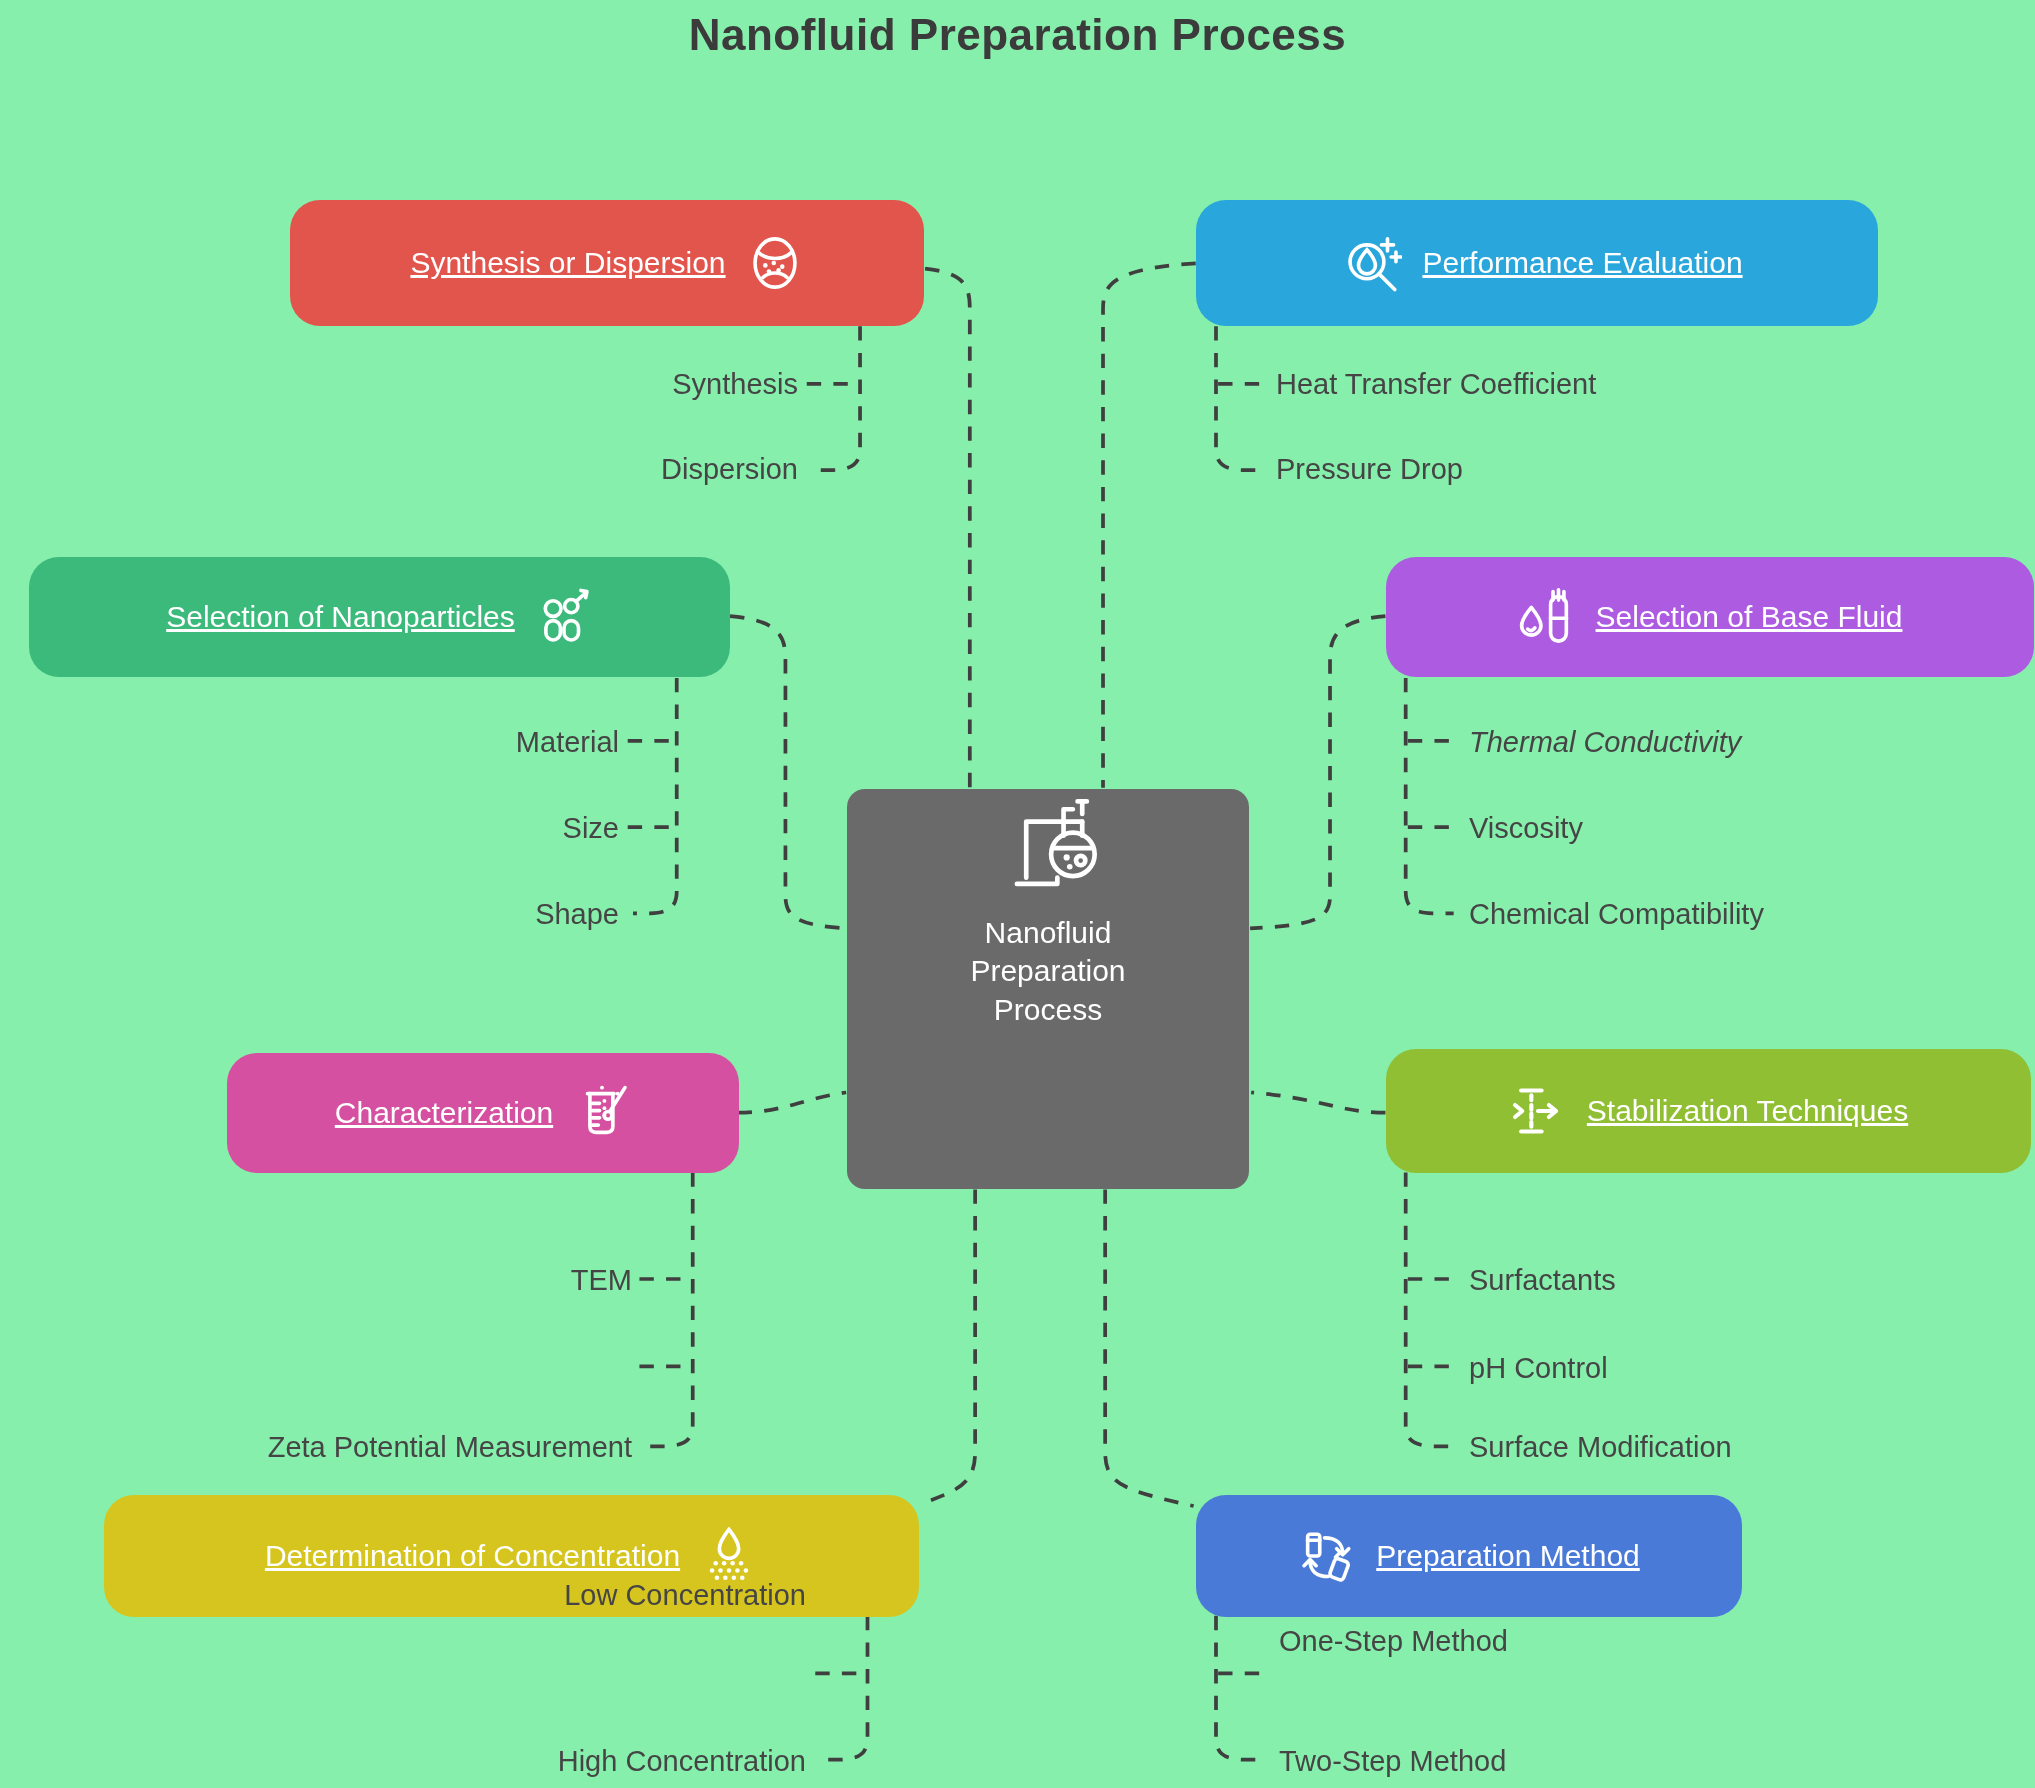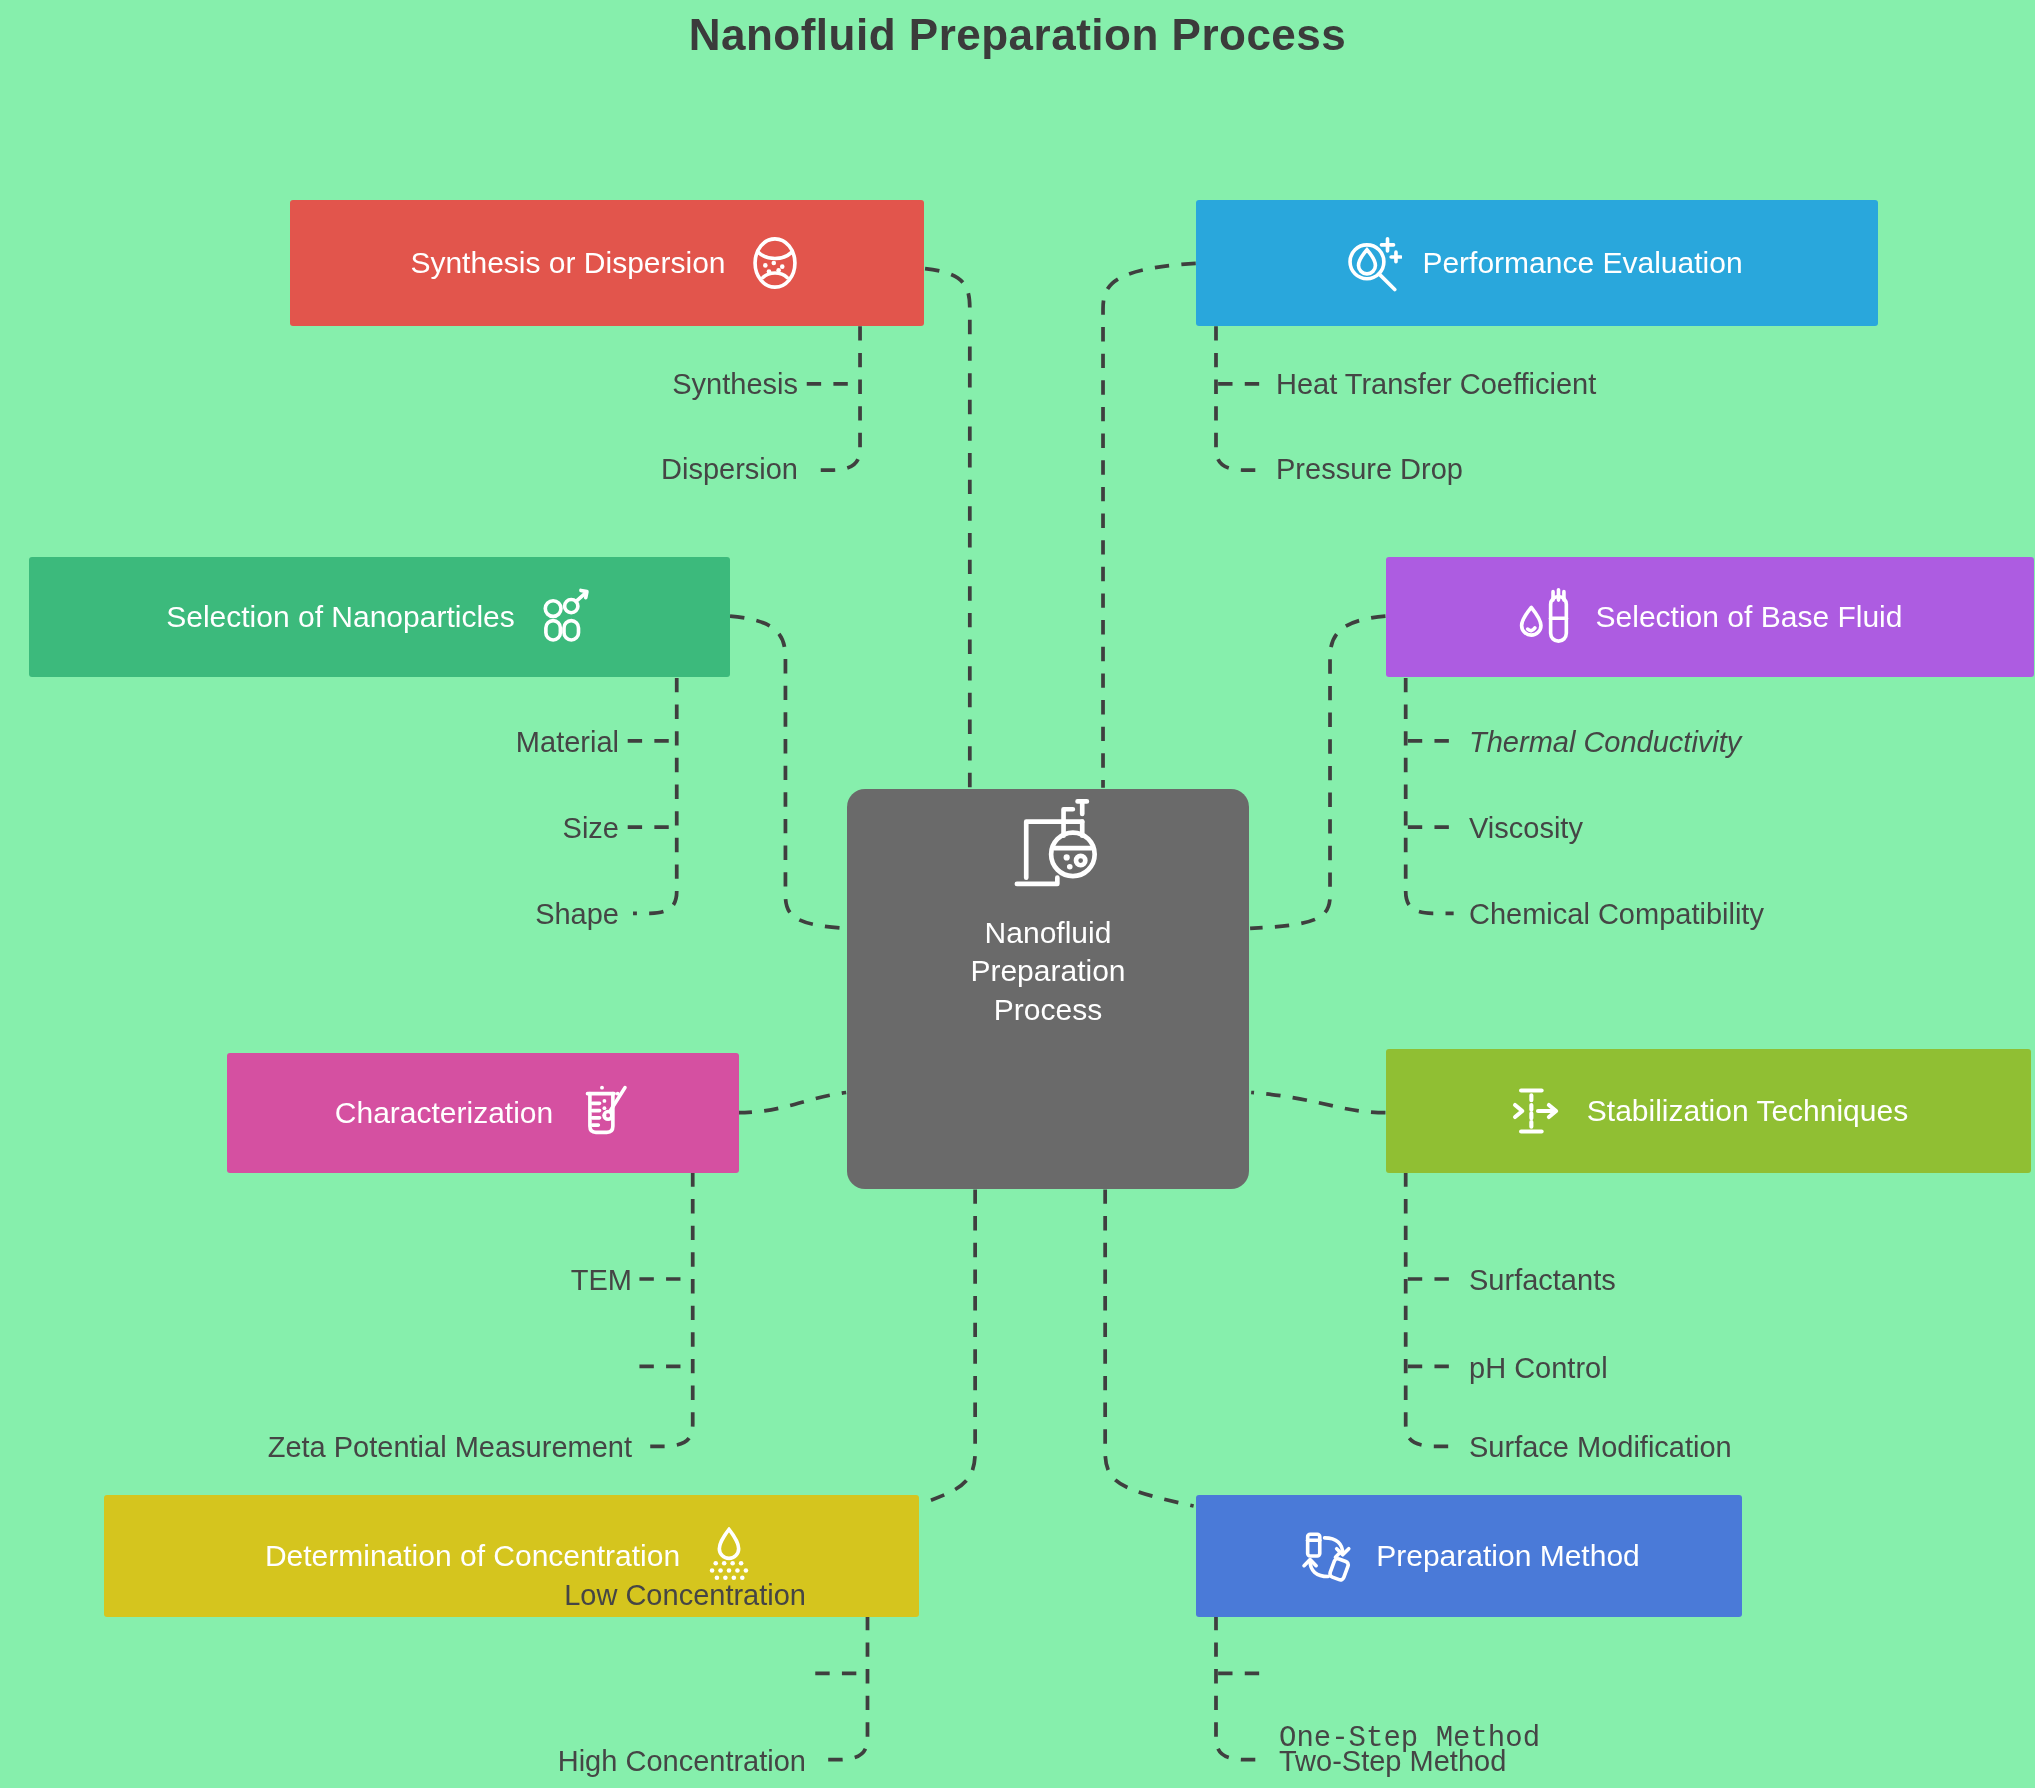--- a/index.html
+++ b/index.html
@@ -3,21 +3,21 @@
 <meta charset="utf-8">
 <style>
   html,body{margin:0;padding:0;background:#ffffff;}
   #canvas{position:relative;width:2035px;height:1788px;background:#86efac;overflow:hidden;
           font-family:"Liberation Sans", sans-serif;}
   #page-title{position:absolute;left:0;top:9.6px;width:100%;text-align:center;
               font-size:44px;font-weight:bold;color:#3b3b3b;letter-spacing:0.5px;}
   #connectors{position:absolute;left:0;top:0;width:2035px;height:1788px;}
   #connectors path{fill:none;stroke:#3f3f3f;stroke-width:7;stroke-dasharray:27 23;stroke-linecap:butt;}
   .box{position:absolute;display:flex;align-items:center;justify-content:center;gap:20px;
-       border-radius:3px;color:#ffffff;font-size:30px;font-weight:400;padding:0 21px;box-sizing:border-box;}
+       border-radius:30px;color:#ffffff;font-size:30px;font-weight:400;padding:0 21px;box-sizing:border-box;text-decoration:underline;}
   .box .lbl{white-space:nowrap;}
   .box svg{flex:0 0 auto;}
   .child{position:absolute;font-size:29px;color:#454545;line-height:42px;white-space:nowrap;}
   .child.left{left:0;text-align:right;}
   #center-node{position:absolute;left:847px;top:789px;width:402px;height:400px;border-radius:18px;
                display:flex;flex-direction:column;align-items:center;color:#ffffff;}
   #center-node .ctext{margin-top:12.8px;text-align:center;font-size:30px;line-height:1.28;font-weight:400;}
   .icon{display:block;}
 </style>
 </head>
@@ -214,17 +214,17 @@
   <div class="child left" style="top:1259px;width:632px;">TEM</div>
   <div class="child left" style="top:1426px;width:632px;">Zeta Potential Measurement</div>
 
   <div class="child" style="top:1259px;left:1469px;">Surfactants</div>
   <div class="child" style="top:1347px;left:1469px;">pH Control</div>
   <div class="child" style="top:1426px;left:1469px;">Surface Modification</div>
 
   <div class="child left" style="top:1574px;width:806px;">Low Concentration</div>
   <div class="child left" style="top:1740px;width:806px;">High Concentration</div>
 
-  <div class="child" style="top:1718px;left:1279px;font-family:Liberation Mono, monospace;">One-Step Method</div>
+  <div class="child" style="top:1620px;left:1279px;">One-Step Method</div>
   <div class="child" style="top:1740px;left:1279px;">Two-Step Method</div>
 
 </div>
 
 
 </body></html>

